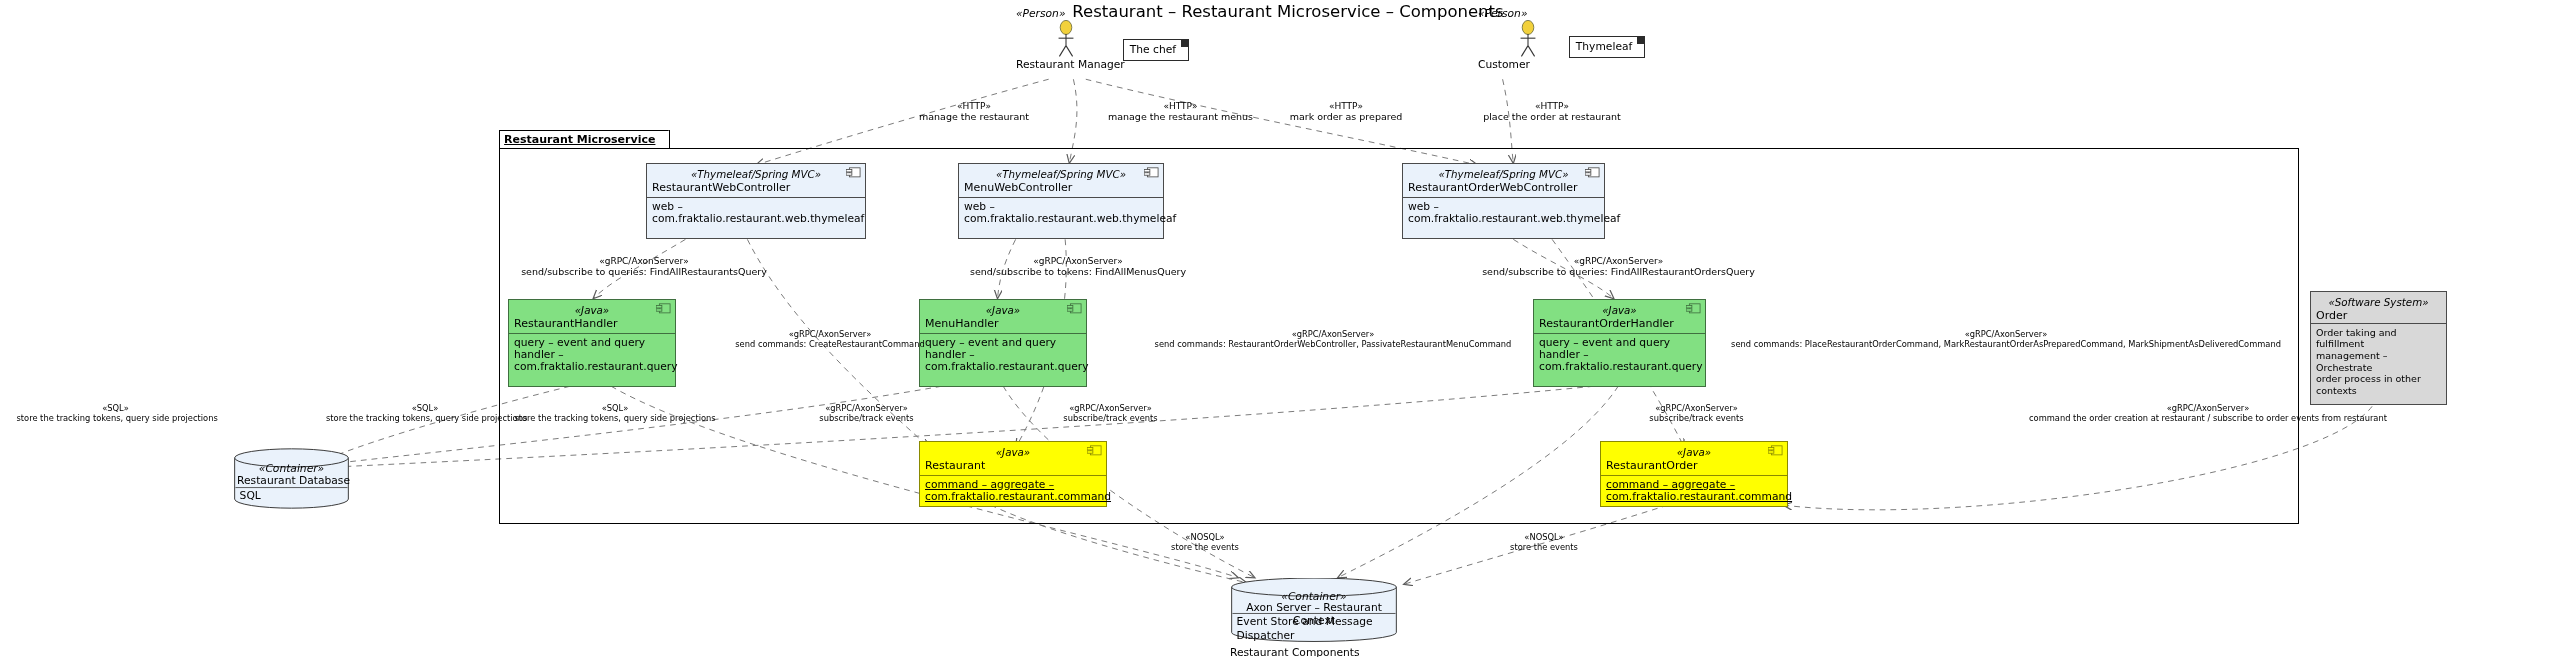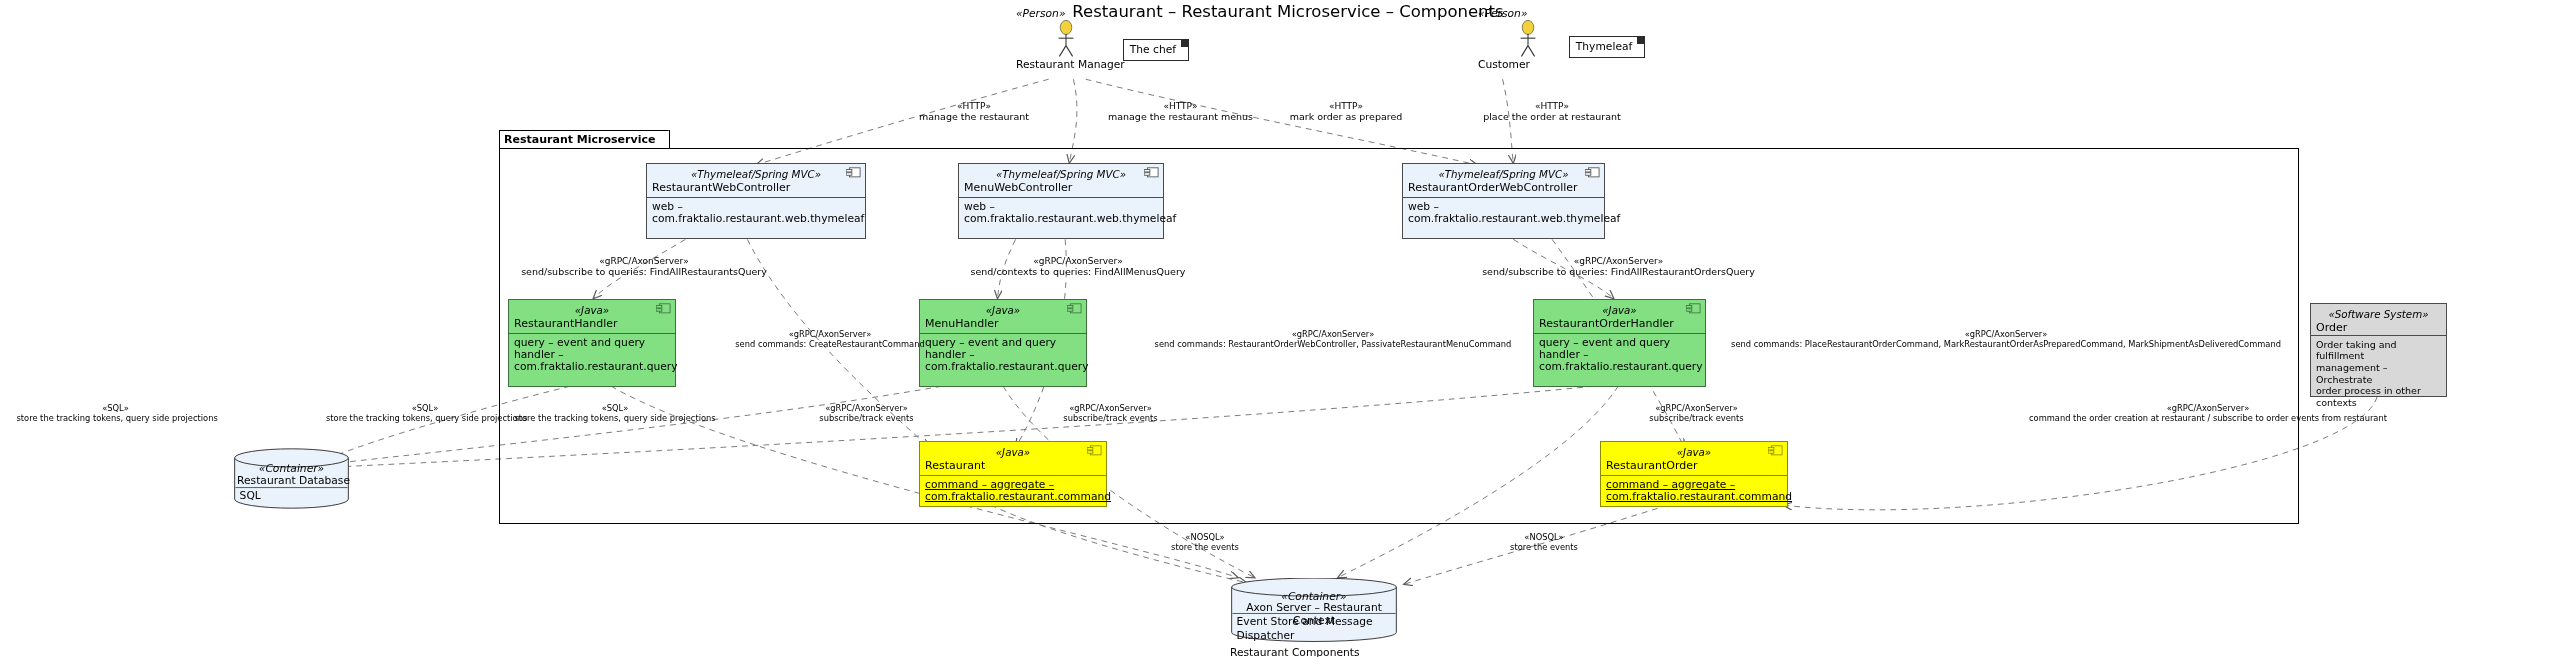--- a/index.html
+++ b/index.html
@@ -22,21 +22,21 @@
         padding:3.3px 11.6px 4.1px 5.8px;white-space:nowrap;
         box-shadow:none;position:absolute;}
   .note::after{content:"";position:absolute;right:0;top:0;
         border-width:0 0 7.4px 7.4px;border-style:solid;
         border-color:#fff #fff #2b2b2b #2b2b2b;}
 
   
   .pkg{position:absolute;border:1.2px solid #000;background:transparent;}
   .pkg-tab{position:absolute;border:1.2px solid #000;border-bottom:none;
            background:#fff;font-size:11px;font-weight:bold;
-           padding:1.7px 13.2px 1.7px 4.1px;height:13.2px;line-height:13.2px;}
+           padding:1.7px 13.2px 1.7px 4.1px;height:13.2px;line-height:13.2px;text-decoration:underline;}
   .pkg-tab::after{content:"";position:absolute;right:-0.8px;top:-0.8px;
            width:0;height:0;border-style:solid;border-width:0 0 17.3px 10.7px;
            border-color:transparent transparent #fff transparent;}
 
   
   .comp{position:absolute;border:0.8px solid #4a4a4a;background:#eaf2fb;
         font-size:10.7px;box-sizing:border-box;}
   .comp.green{background:#82e082;border-color:#3f6f3f;}
   .comp.yellow{background:#ffff00;border-color:#8a8a00;}
   .comp.gray{background:#d8d8d8;border-color:#4a4a4a;}
@@ -246,21 +246,21 @@
         <rect x="0" y="3" width="7" height="3" fill="#ffff00" stroke="#8a8a00"></rect>
         <rect x="0" y="7" width="7" height="3" fill="#ffff00" stroke="#8a8a00"></rect>
       </svg>
       <div class="stereo">«Java»</div>
       <div class="cname">RestaurantOrder</div>
     </div>
     <div class="body" style="white-space:pre-line;">command – aggregate –
 com.fraktalio.restaurant.command</div>
   </div>
 
-  <div class="comp gray" style="left:2310px;top:303px;width:137px;height:94px;">
+  <div class="comp gray" style="left:2310px;top:291px;width:137px;height:114px;">
     <div class="head" style="padding-bottom:1.7px;">
       <div class="stereo">«Software System»</div>
       <div class="cname">Order</div>
     </div>
     <div class="body" style="white-space:pre-line;font-size:9.5px;line-height:11.6px;">Order taking and fulfillment
 management – Orchestrate
 order process in other
 contexts</div>
   </div>
 
@@ -304,21 +304,21 @@
     <span class="st">«HTTP»</span>
     <span>place the order at restaurant</span>
   </div>
 
   <div class="elabel" style="left:512px;top:256px;width:264px;">
     <span class="st">«gRPC/AxonServer»</span>
     <span>send/subscribe to queries: FindAllRestaurantsQuery</span>
   </div>
   <div class="elabel" style="left:954px;top:256px;width:248px;">
     <span class="st">«gRPC/AxonServer»</span>
-    <span>send/contexts to queries: FindAllMenusQuery</span>
+    <span>send/subscribe to tokens: FindAllMenusQuery</span>
   </div>
   <div class="elabel" style="left:1478px;top:256px;width:281px;">
     <span class="st">«gRPC/AxonServer»</span>
     <span>send/subscribe to queries: FindAllRestaurantOrdersQuery</span>
   </div>
 
   <div class="elabel tiny" style="left:735px;top:329px;width:190px;">
     <span class="st">«gRPC/AxonServer»</span>
     <span>send commands: CreateRestaurantCommand</span>
   </div>

